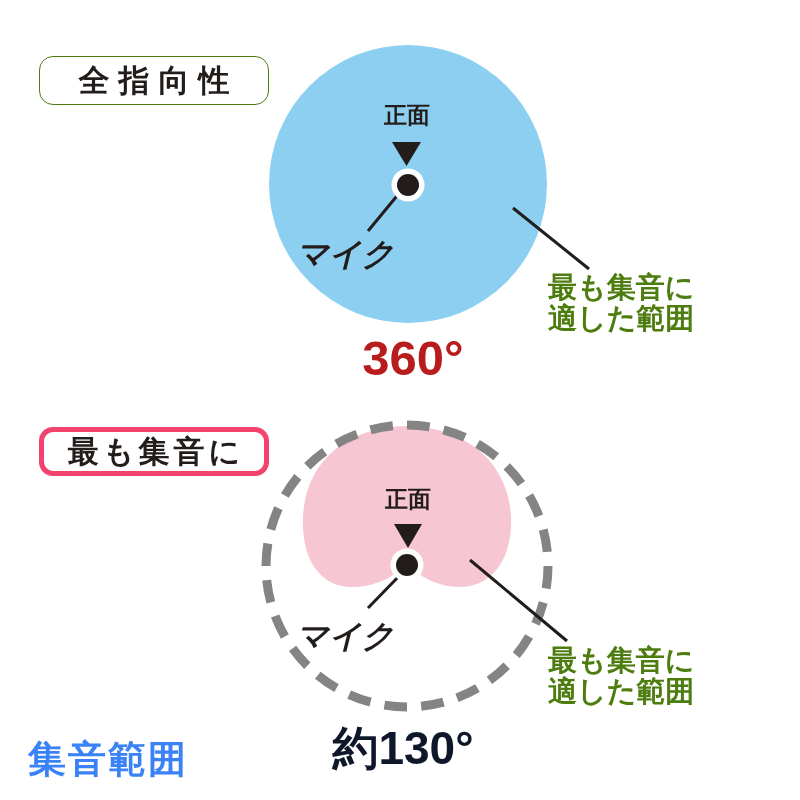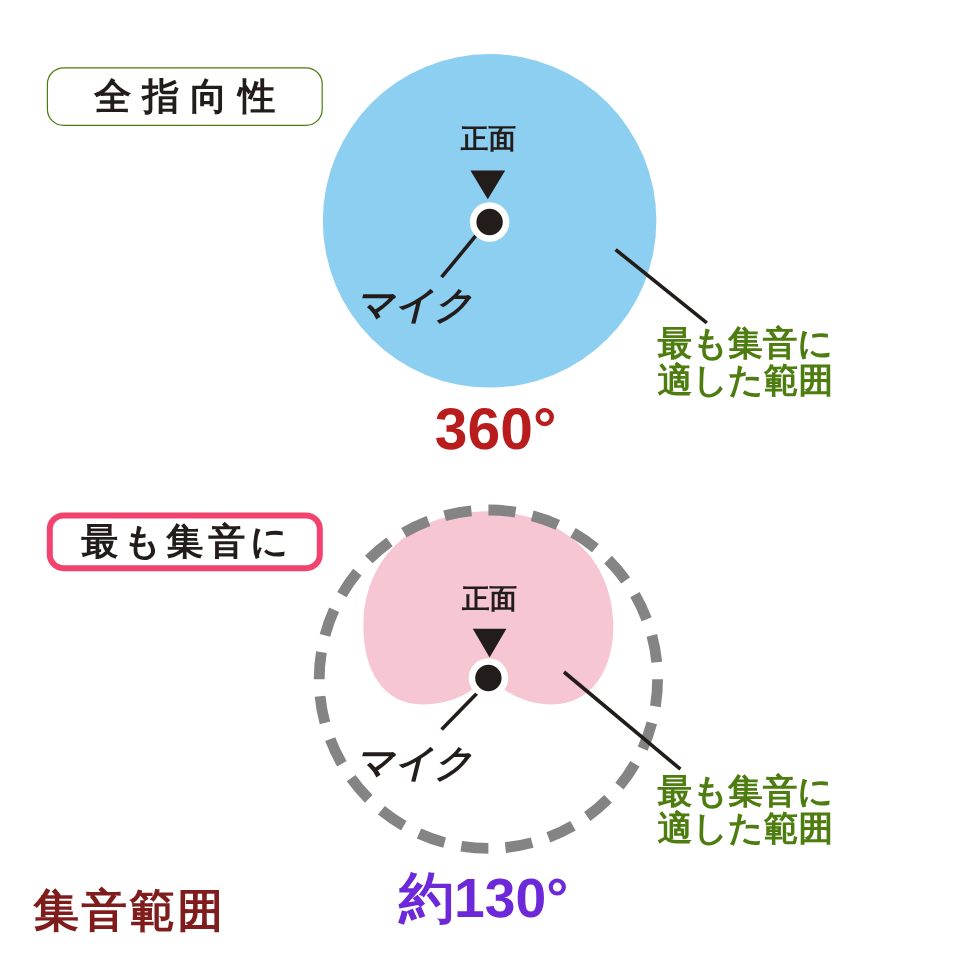--- a/index.html
+++ b/index.html
@@ -32,23 +32,23 @@
   .mic-label { font-size: 32px; transform: translateX(-50%); font-style: italic; }
   .mic-omni { left: 345px; top: 233px; }
   .mic-uni  { left: 345px; top: 615px; }
 
   .range-note { position: absolute; font-weight: bold; font-size: 29px; line-height: 31px; color: #4d7c0f; }
   .note-omni { left: 548px; top: 272px; }
   .note-uni  { left: 548px; top: 645px; }
 
   .angle-label { position: absolute; font-weight: bold; transform: translateX(-50%); white-space: nowrap; }
   .angle-omni { left: 413px; top: 330px; font-size: 49px; color: #b91c1c; }
-  .angle-uni  { left: 403px; top: 718px; font-size: 46px; color: #6d28d9; }
+  .angle-uni  { left: 403px; top: 718px; font-size: 46px; color: #0f172a; }
 
-  .caption { position: absolute; left: 28px; top: 734px; font-size: 38px; font-weight: bold; letter-spacing: 2px; color: #7f1d1d; }
+  .caption { position: absolute; left: 28px; top: 734px; font-size: 38px; font-weight: bold; letter-spacing: 2px; color: #3b82f6; }
 </style>
 </head>
 <body>
 
 <div class="stage">
 
   <svg class="shapes" width="800" height="800" viewBox="0 0 800 800">
 
     <circle cx="408" cy="184" r="139" fill="#8dcff1"></circle>
     <line x1="401" y1="191" x2="368" y2="231" stroke="#221c1a" stroke-width="3"></line>

